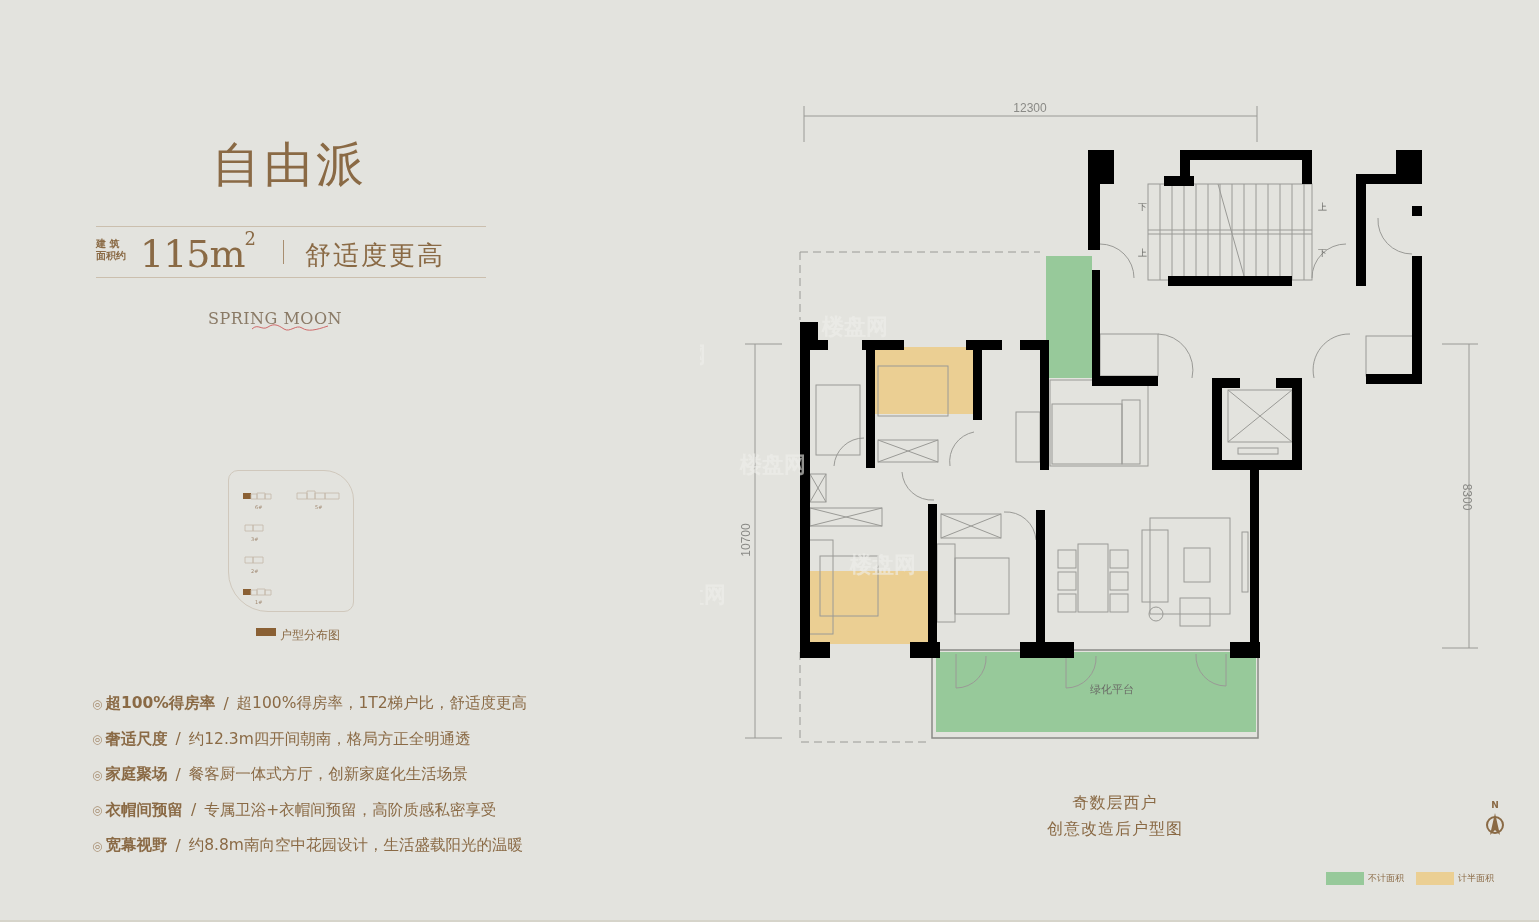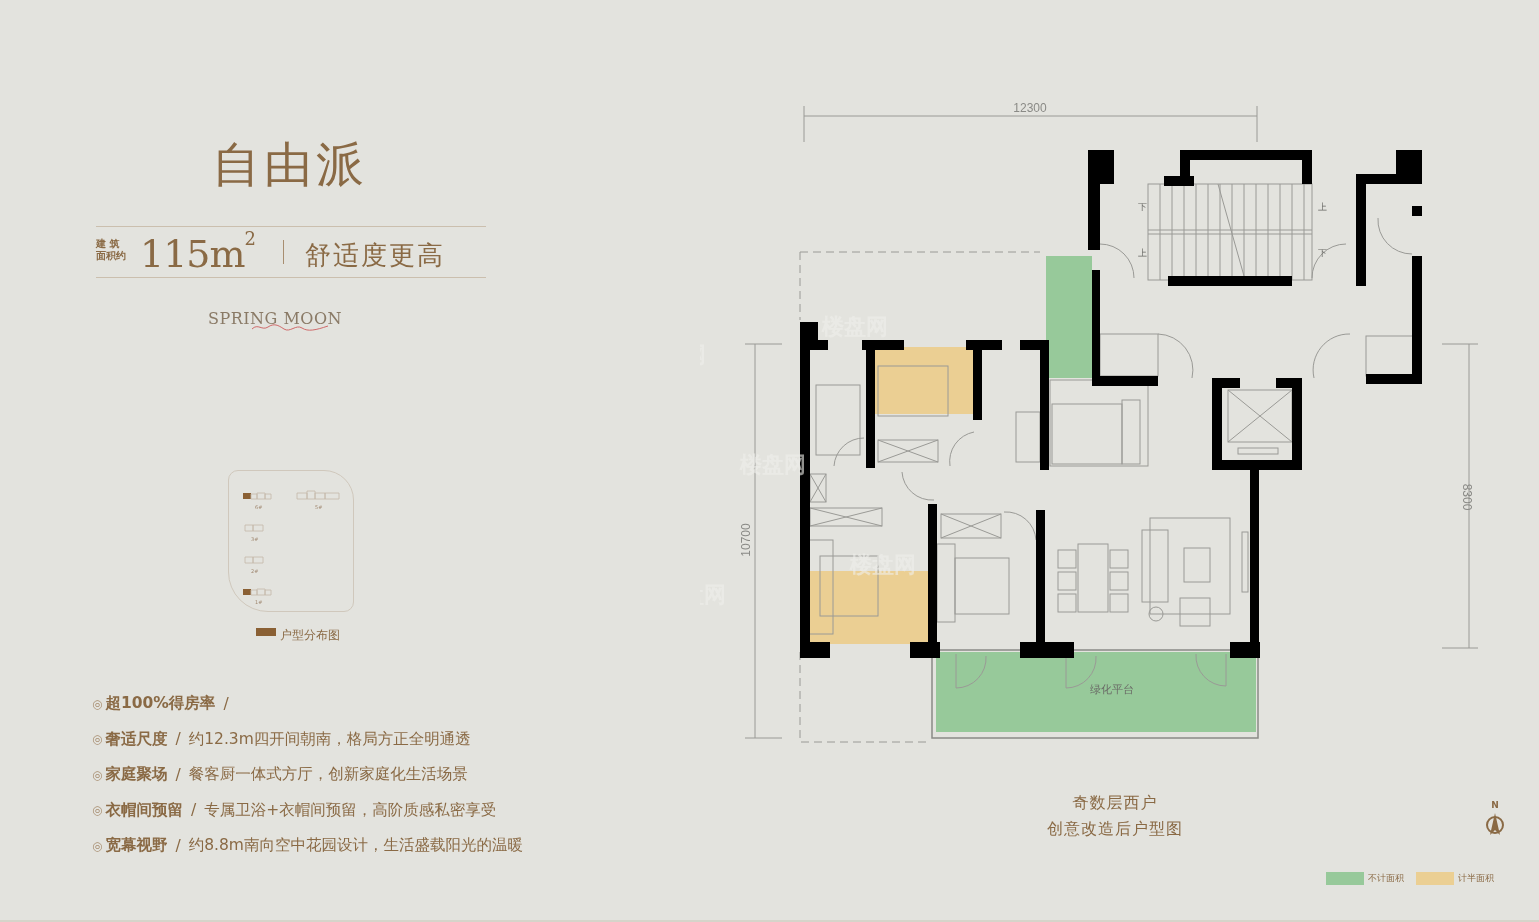--- a/index.html
+++ b/index.html
@@ -115,20 +115,21 @@
   <span class="site-label" style="left:26px;top:128px">1#</span>
 </div>
 <div class="abs site-legend-swatch"></div>
 <div class="abs site-legend-text">户型分布图</div>
 
 <div class="abs features">
   <div class="feature">
     <span class="bullet">◎</span>
     <span class="fhead">超100%得房率</span>
     <span class="sep">/</span>
+    <span>超100%得房率，1T2梯户比，舒适度更高</span>
   </div>
   <div class="feature">
     <span class="bullet">◎</span>
     <span class="fhead">奢适尺度</span>
     <span class="sep">/</span>
     <span>约12.3m四开间朝南，格局方正全明通透</span>
   </div>
   <div class="feature">
     <span class="bullet">◎</span>
     <span class="fhead">家庭聚场</span>

